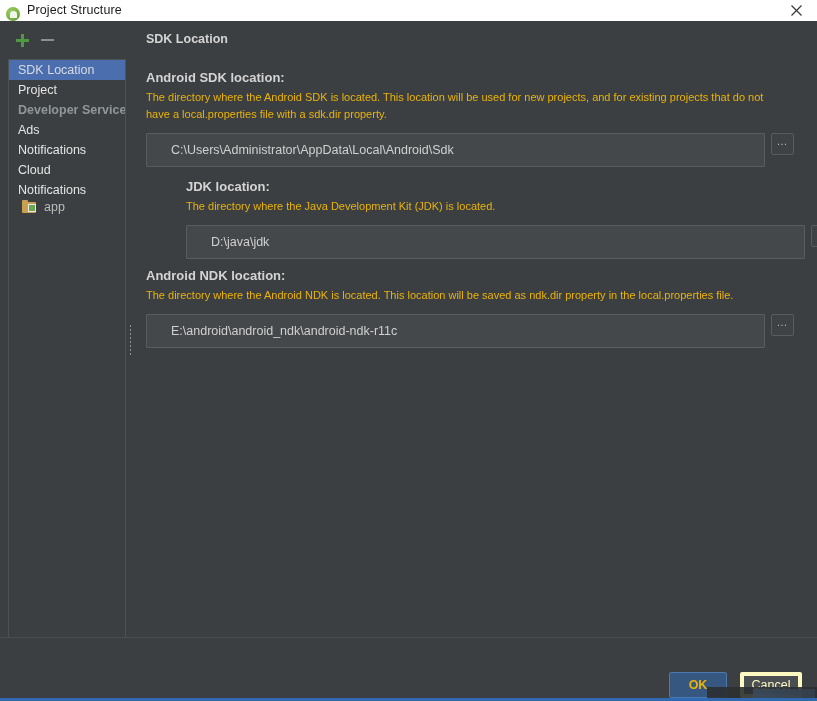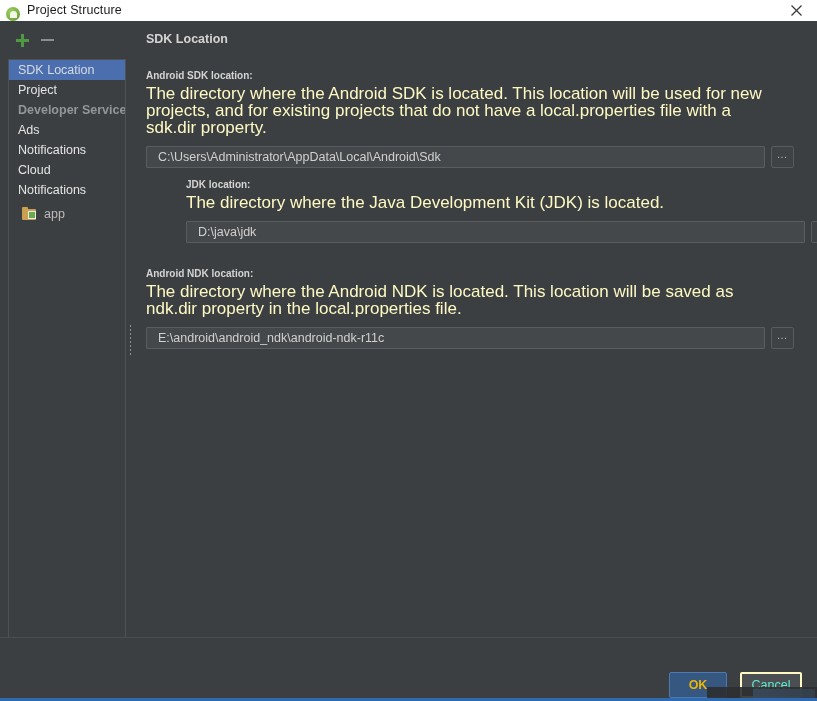--- a/index.html
+++ b/index.html
@@ -173,21 +173,21 @@
   .side-sep .rule.left { max-width: 18px; }
   .side-sep .sep-label {
     font-size: 12.5px;
     font-weight: bold;
     color: #919699;
     white-space: nowrap;
   }
   .side-module {
     height: 21px;
     display: flex;
-    align-items: flex-end;
+    align-items: flex-start;
     padding-left: 13px;
     font-size: 12.5px;
     color: #bbbbbb;
     cursor: default;
   }
   .mod-icon {
     width: 16px; height: 14px;
     margin-right: 6px;
     position: relative;
     flex: 0 0 auto;
@@ -268,46 +268,46 @@
     font-size: 12.5px;
     font-weight: bold;
     color: #d4d4d4;
   }
   .section {
     position: absolute;
     left: 10px;
     width: 648px;
   }
   .sec-label {
-    font-size: 10px;
+    font-size: 13px;
     font-weight: bold;
     color: #d4d4d4;
     margin-bottom: 4px;
   }
   .sec-desc {
-    font-size: 17px;
-    color: #fef9c3;
+    font-size: 11px;
+    color: #eab308;
     line-height: 17px;
     width: 636px;
   }
   .field-row {
     display: flex;
     align-items: stretch;
     margin-top: 10px;
   }
   .field-input {
     width: 620px;
-    height: 22px;
+    height: 34px;
     background: #45484a;
     border: 1px solid #5a5d5f;
     box-sizing: border-box;
     color: #d0d0d0;
     font-family: "Liberation Sans", sans-serif;
     font-size: 12.5px;
-    padding: 0 11px;
+    padding: 0 24px;
     outline: none;
     border-radius: 1px;
   }
   .browse-btn {
     width: 23px;
     height: 22px;
     margin-left: 6px;
     background: #3f4244;
     border: 1px solid #595c5e;
     box-sizing: border-box;
@@ -355,22 +355,22 @@
     width: 58px;
     background: #365880;
     border: 1px solid #4c7ab0;
     color: #eab308;
     font-weight: bold;
   }
   .btn-cancel {
     left: 740px; top: 34px;
     width: 62px;
     background: #4b4f51;
-    border: 2px solid #fef9c3;
-    color: #5eead4;
+    border: 4px solid #fef9c3;
+    color: #fef9c3;
   }
 
   
   .edge-blue {
     position: absolute;
     left: 0; bottom: 0;
     width: 817px;
     height: 3px;
     background: #2f6ab0;
   }

